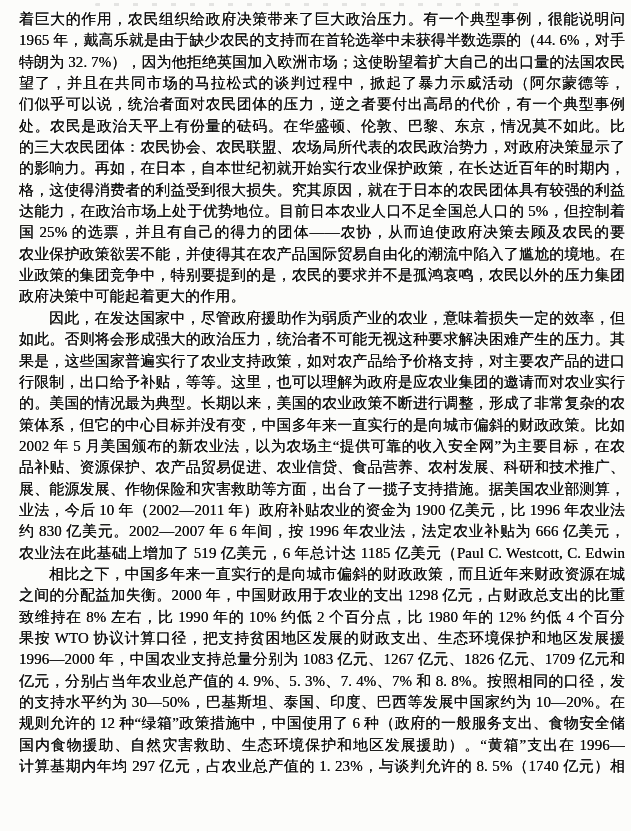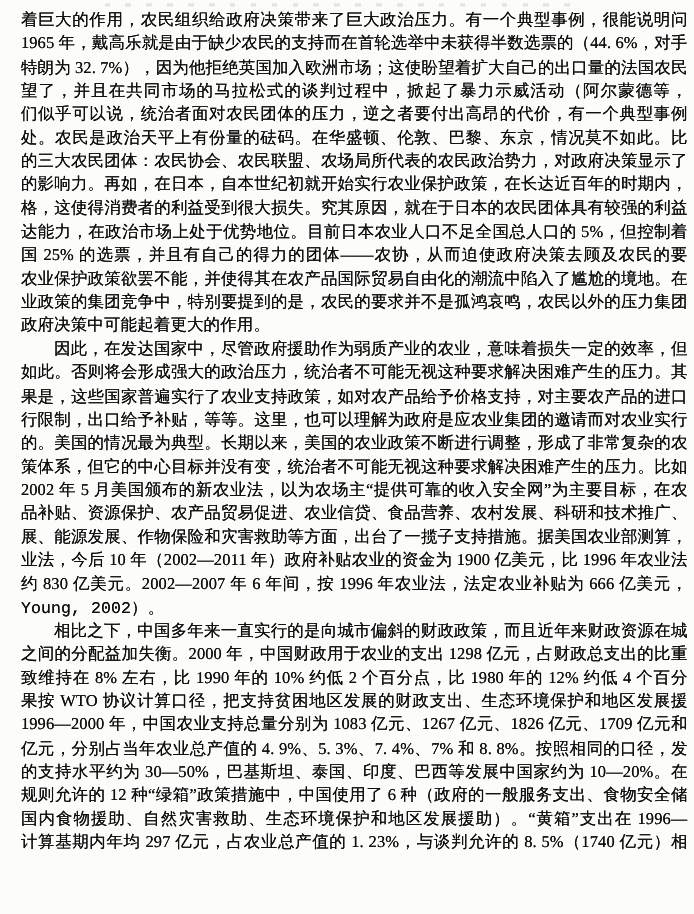--- a/index.html
+++ b/index.html
@@ -48,21 +48,20 @@
     overflow: hidden;
     text-align: justify;
     text-align-last: justify;
     letter-spacing: 0.1px;
   }
   .line.indent {
     text-indent: 2em;
   }
   .line.para-end {
     text-align-last: left;
-    font-family: Liberation Mono, monospace;
   }
 </style>
 </head>
 <body>
 
 <div class="page">
   <div class="artifact"></div>
   <div class="text">
       <div class="line">着巨大的作用，农民组织给政府决策带来了巨大政治压力。有一个典型事例，很能说明问题。</div>
       <div class="line">1965 年，戴高乐就是由于缺少农民的支持而在首轮选举中未获得半数选票的（44. 6%，对手密</div>
@@ -76,27 +75,27 @@
       <div class="line">达能力，在政治市场上处于优势地位。目前日本农业人口不足全国总人口的 5%，但控制着全</div>
       <div class="line">国 25% 的选票，并且有自己的得力的团体——农协，从而迫使政府决策去顾及农民的要求，对</div>
       <div class="line">农业保护政策欲罢不能，并使得其在农产品国际贸易自由化的潮流中陷入了尴尬的境地。在农</div>
       <div class="line">业政策的集团竞争中，特别要提到的是，农民的要求并不是孤鸿哀鸣，农民以外的压力集团在</div>
       <div class="line para-end">政府决策中可能起着更大的作用。</div>
       <div class="line indent">因此，在发达国家中，尽管政府援助作为弱质产业的农业，意味着损失一定的效率，但必须</div>
       <div class="line">如此。否则将会形成强大的政治压力，统治者不可能无视这种要求解决困难产生的压力。其结</div>
       <div class="line">果是，这些国家普遍实行了农业支持政策，如对农产品给予价格支持，对主要农产品的进口进</div>
       <div class="line">行限制，出口给予补贴，等等。这里，也可以理解为政府是应农业集团的邀请而对农业实行保护</div>
       <div class="line">的。美国的情况最为典型。长期以来，美国的农业政策不断进行调整，形成了非常复杂的农业政</div>
-      <div class="line">策体系，但它的中心目标并没有变，统治者不可能无视这种要求解决困难产生的压力。比如</div>
+      <div class="line">策体系，但它的中心目标并没有变，中国多年来一直实行的是向城市偏斜的财政政策。比如</div>
       <div class="line">2002 年 5 月美国颁布的新农业法，以为农场主“提供可靠的收入安全网”为主要目标，在农产</div>
       <div class="line">品补贴、资源保护、农产品贸易促进、农业信贷、食品营养、农村发展、科研和技术推广、林业发</div>
       <div class="line">展、能源发展、作物保险和灾害救助等方面，出台了一揽子支持措施。据美国农业部测算，新农</div>
       <div class="line">业法，今后 10 年（2002—2011 年）政府补贴农业的资金为 1900 亿美元，比 1996 年农业法增加</div>
       <div class="line">约 830 亿美元。2002—2007 年 6 年间，按 1996 年农业法，法定农业补贴为 666 亿美元，2002 年</div>
-      <div class="line para-end">Young, 2002）。</div>
+      <div class="line">农业法在此基础上增加了 519 亿美元，6 年总计达 1185 亿美元（Paul C. Westcott, C. Edwin</div>
       <div class="line indent">相比之下，中国多年来一直实行的是向城市偏斜的财政政策，而且近年来财政资源在城乡</div>
       <div class="line">之间的分配益加失衡。2000 年，中国财政用于农业的支出 1298 亿元，占财政总支出的比重大</div>
       <div class="line">致维持在 8% 左右，比 1990 年的 10% 约低 2 个百分点，比 1980 年的 12% 约低 4 个百分点。如</div>
       <div class="line">果按 WTO 协议计算口径，把支持贫困地区发展的财政支出、生态环境保护和地区发展援助，</div>
       <div class="line">1996—2000 年，中国农业支持总量分别为 1083 亿元、1267 亿元、1826 亿元、1709 亿元和 2200</div>
       <div class="line">亿元，分别占当年农业总产值的 4. 9%、5. 3%、7. 4%、7% 和 8. 8%。按照相同的口径，发达国家</div>
       <div class="line">的支持水平约为 30—50%，巴基斯坦、泰国、印度、巴西等发展中国家约为 10—20%。在 WTO</div>
       <div class="line">规则允许的 12 种“绿箱”政策措施中，中国使用了 6 种（政府的一般服务支出、食物安全储备、</div>
       <div class="line">国内食物援助、自然灾害救助、生态环境保护和地区发展援助）。“黄箱”支出在 1996—1998 年</div>
       <div class="line">计算基期内年均 297 亿元，占农业总产值的 1. 23%，与谈判允许的 8. 5%（1740 亿元）相比，中</div>

